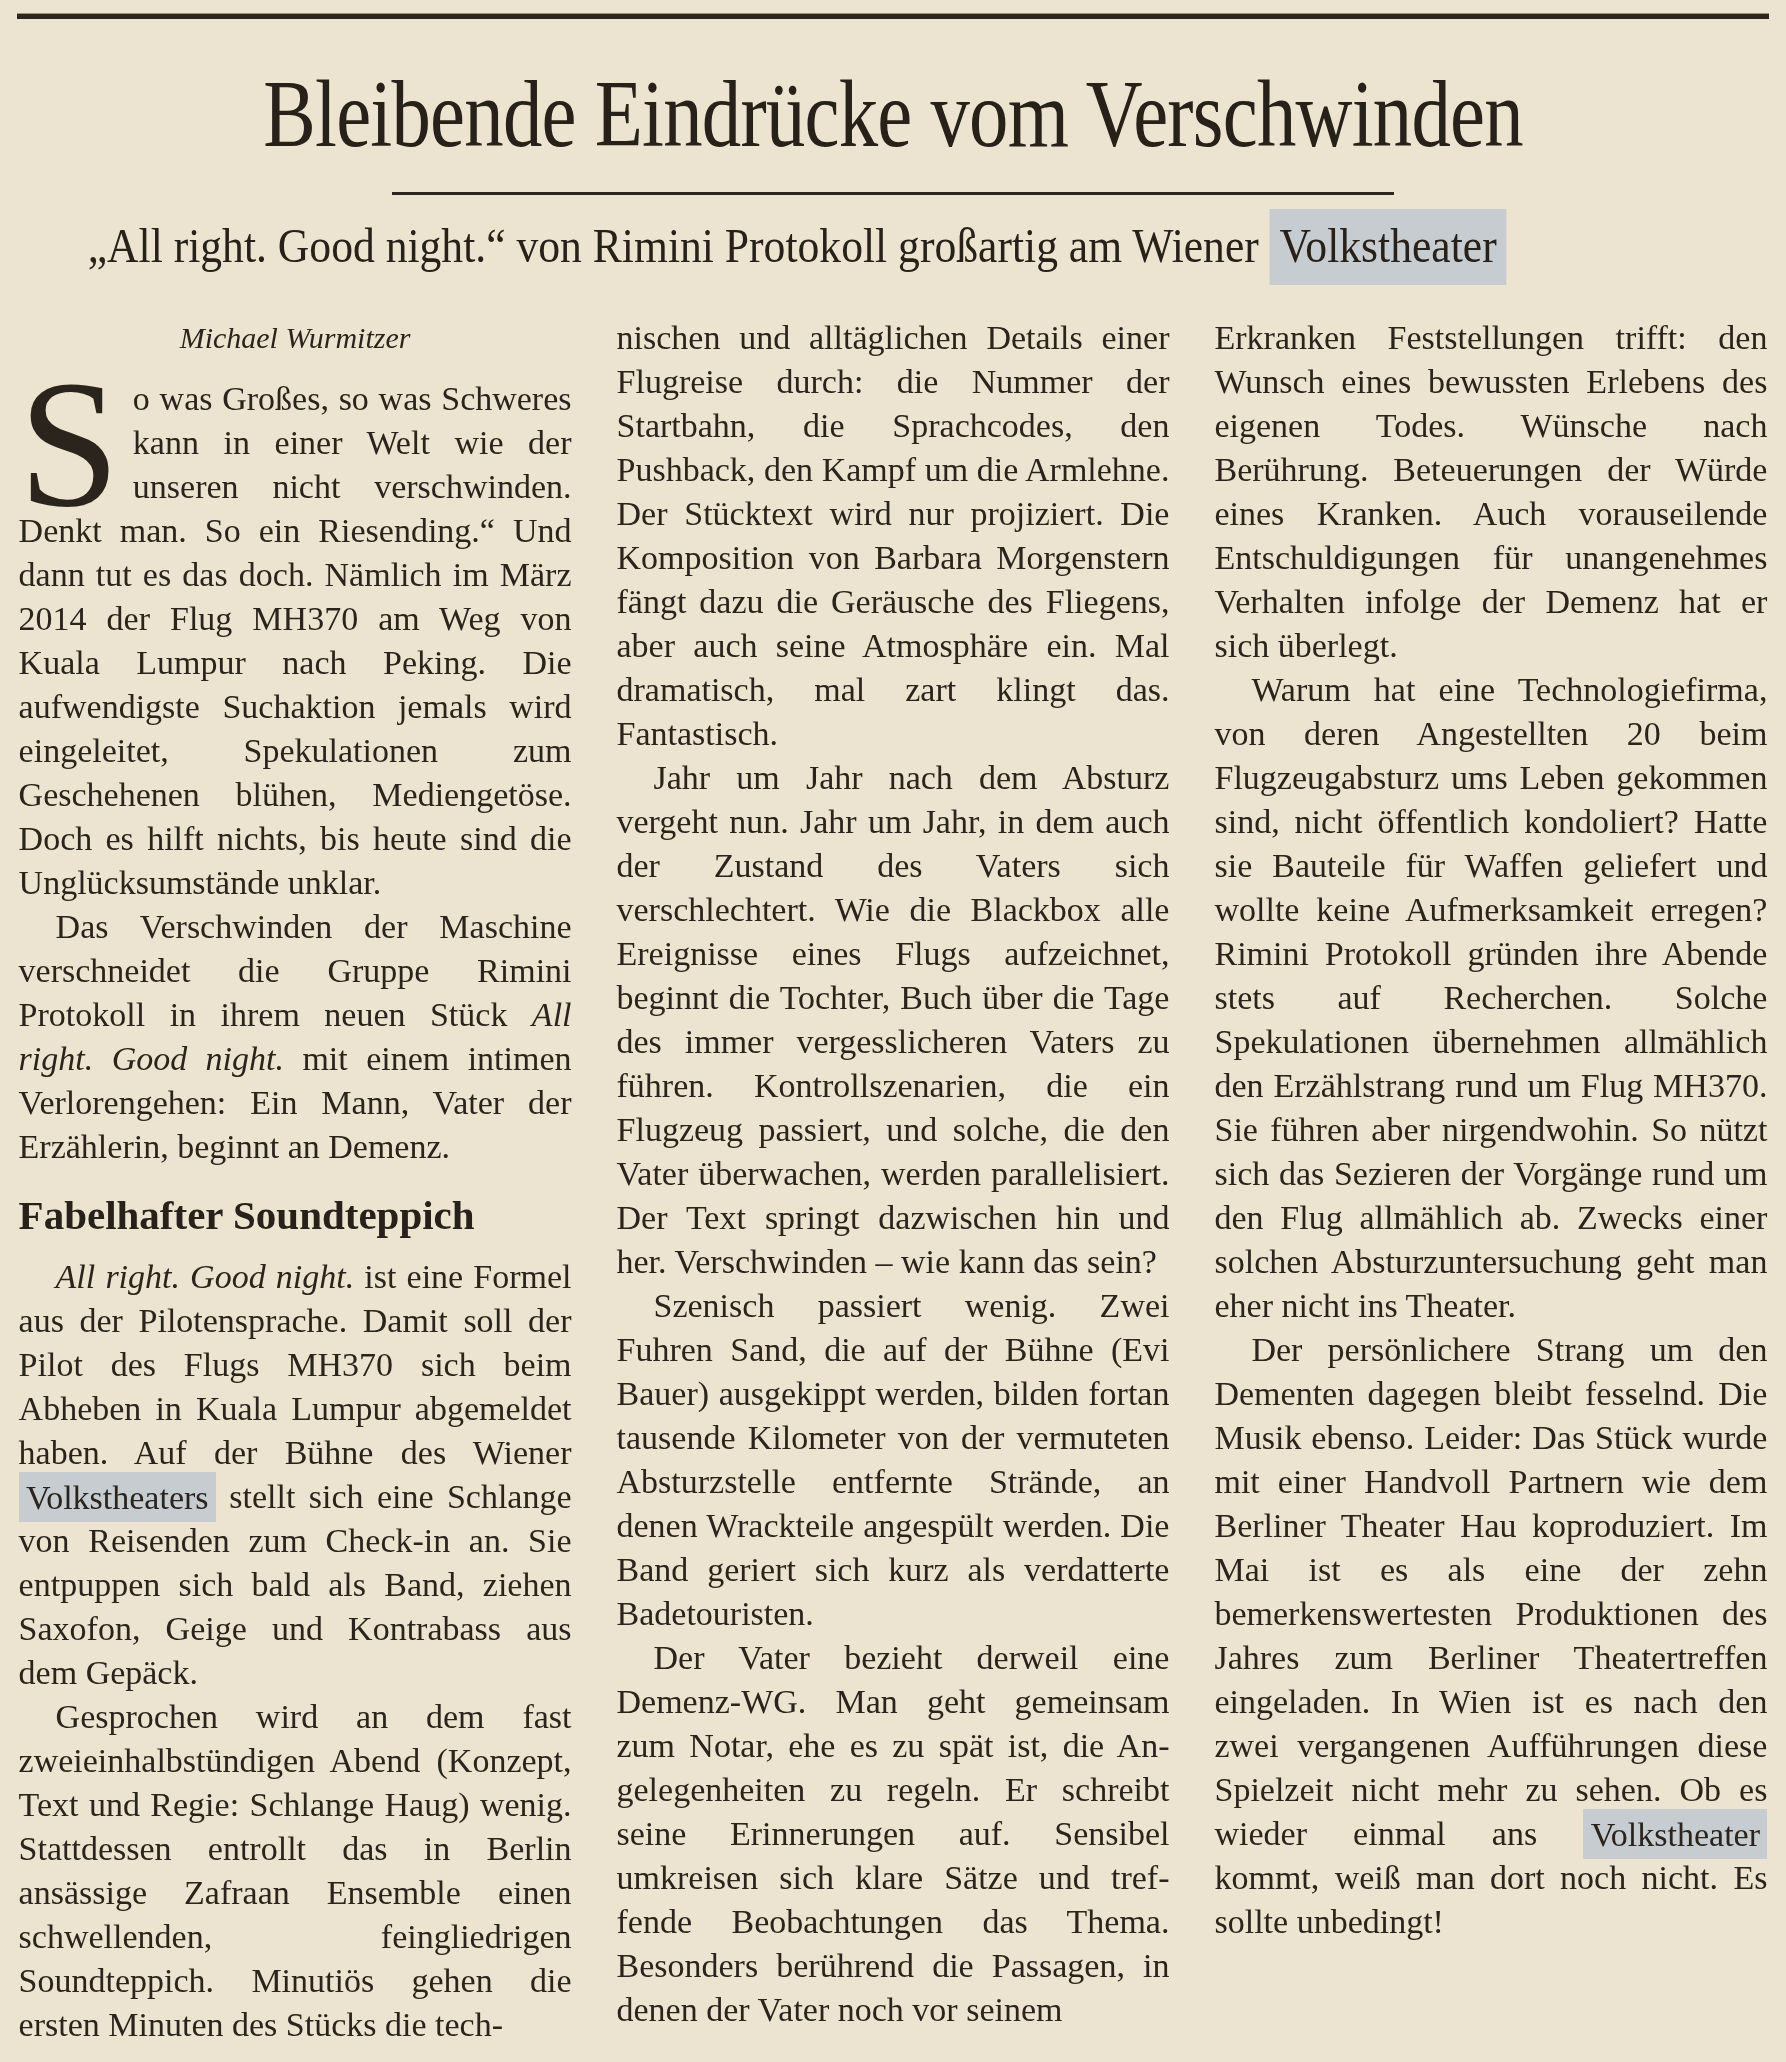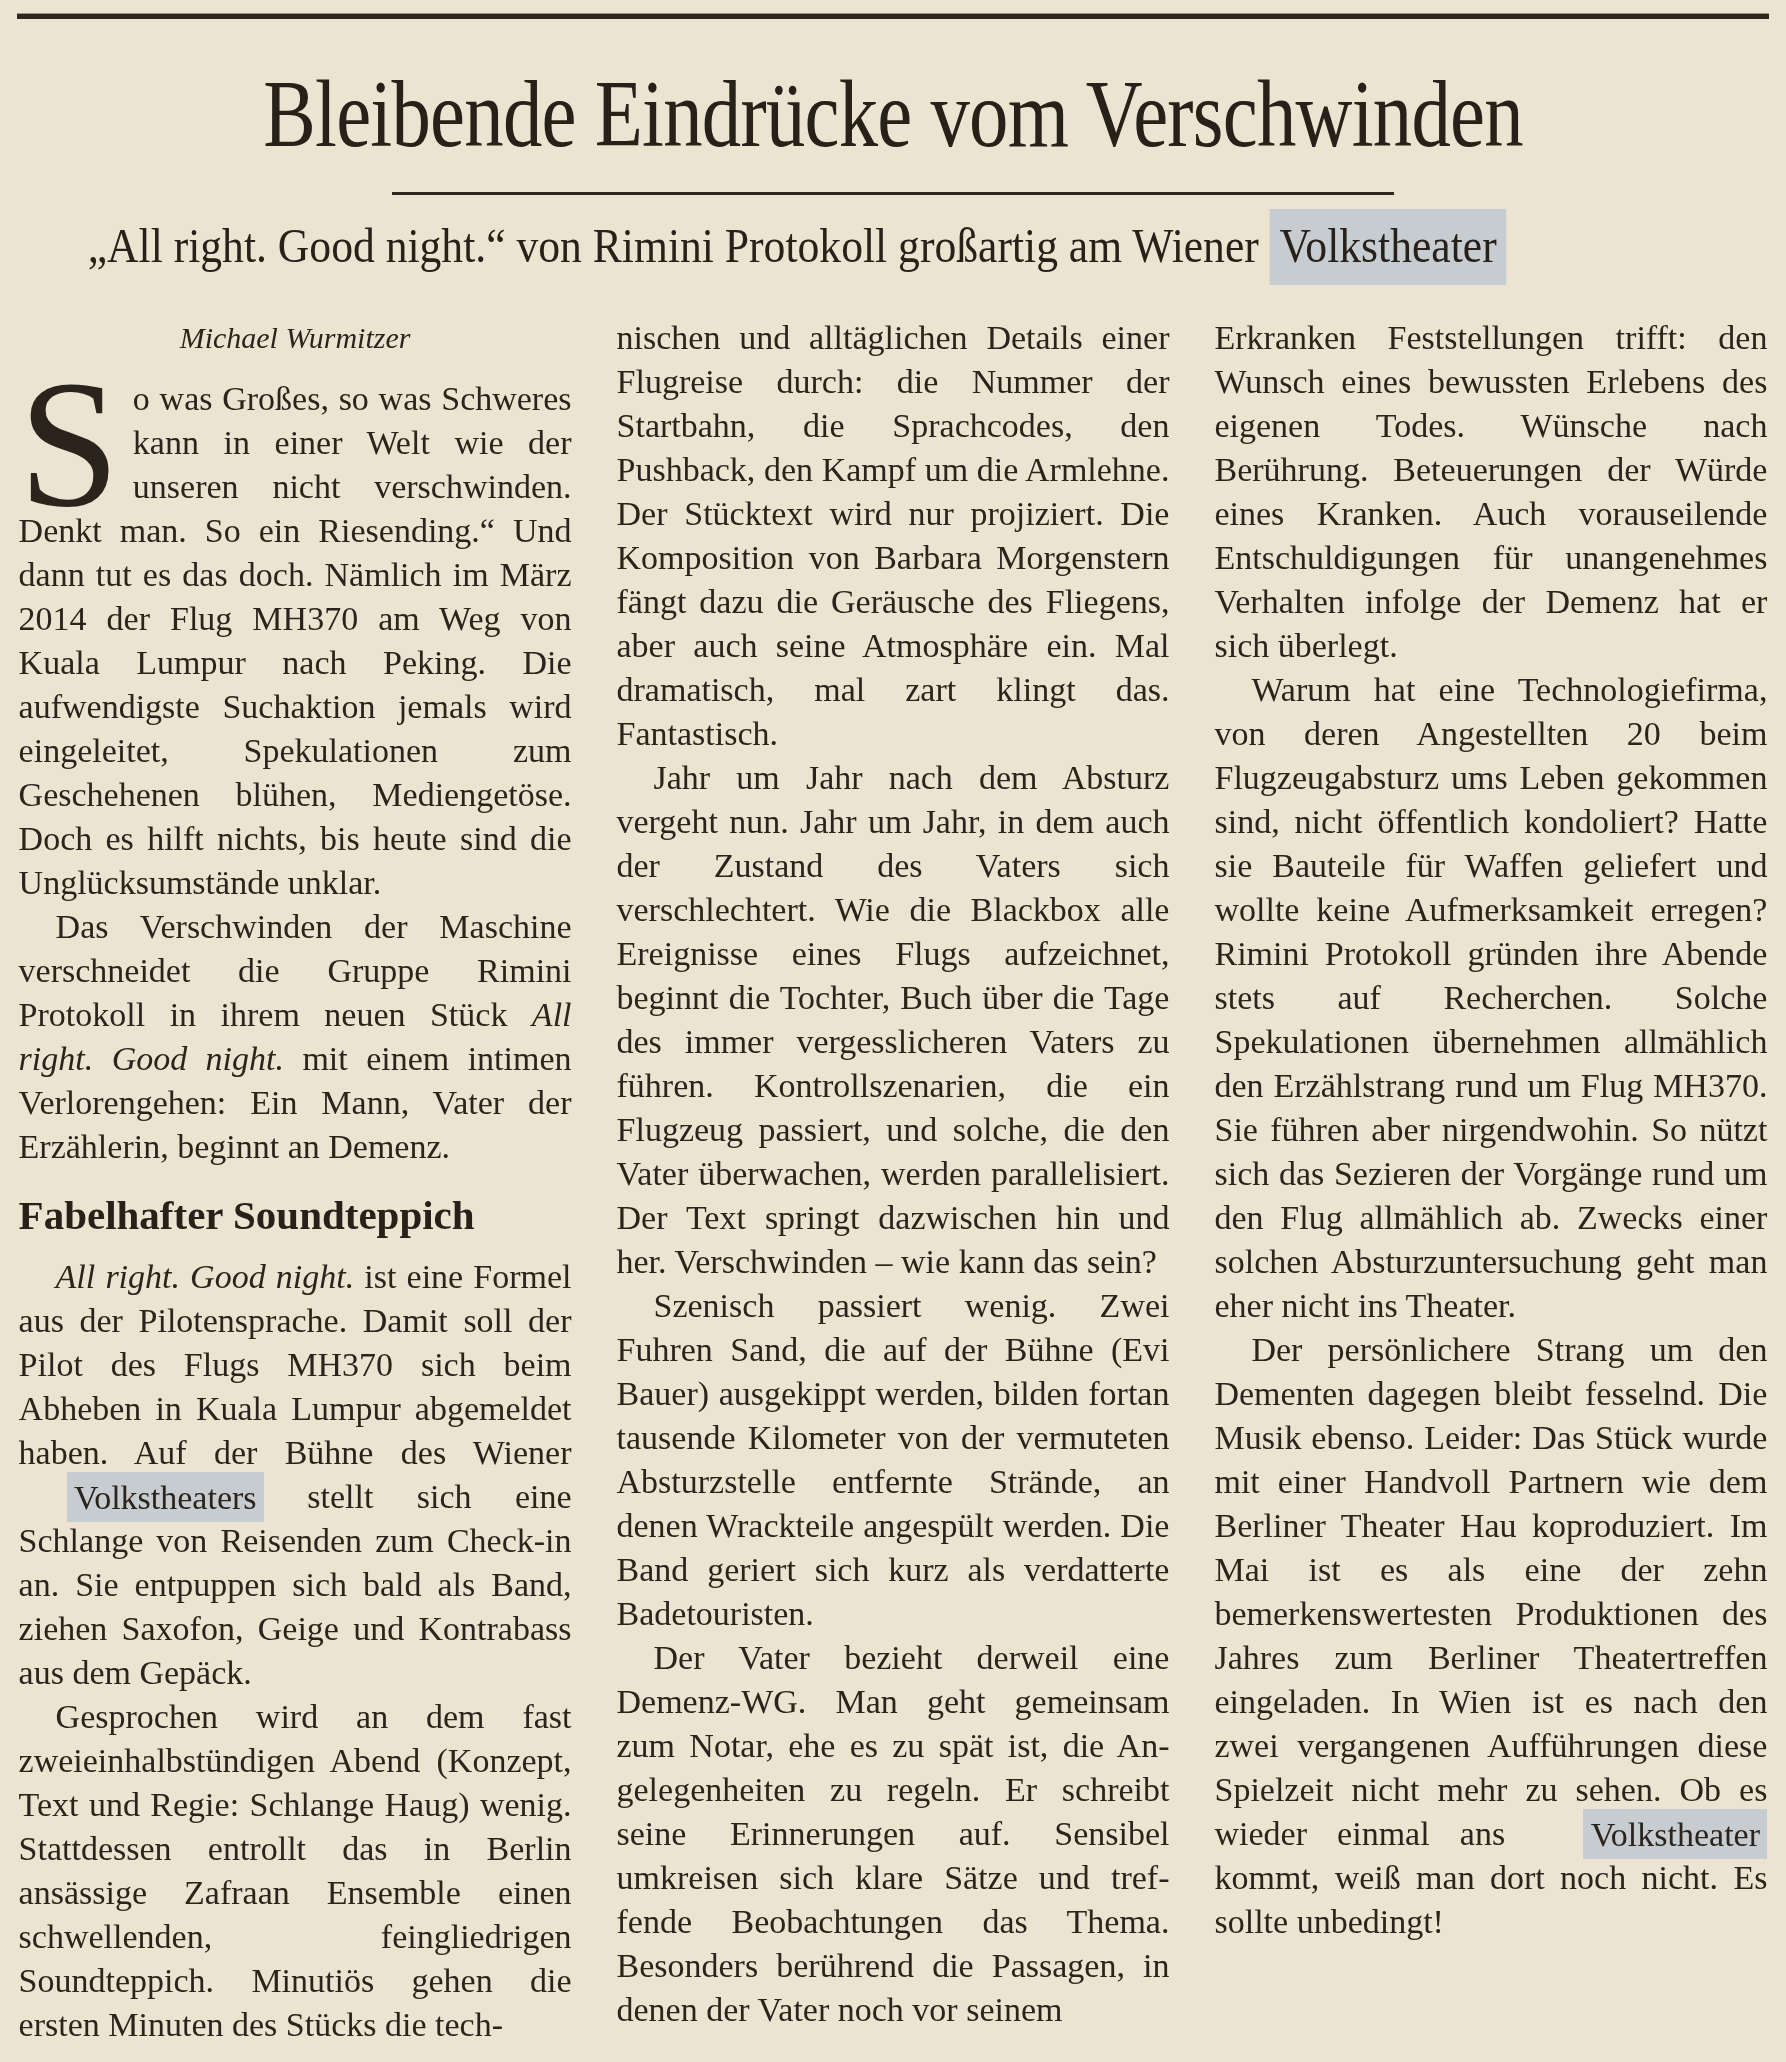--- a/index.html
+++ b/index.html
@@ -79,21 +79,21 @@
     color: #2b241c;
   }
   .subhead {
     font-size: 41px;
     line-height: 1.12;
     font-weight: 700;
     color: #27211a;
     margin: 24px 0 16.7px 0;
   }
   .hl { background: #c7ccd1; }
-  .para .hl { padding: 6.5px 7.4px; margin-left: 48px; }
+  .para .hl { padding: 6.5px 7.4px; }
 </style>
 </head>
 <body>
 
 <div class="top-rule"></div>
 
 <div class="headline-wrap">
   <h1 class="headline" style="margin:0">Bleibende Eindrücke vom Verschwinden</h1>
 </div>
 

